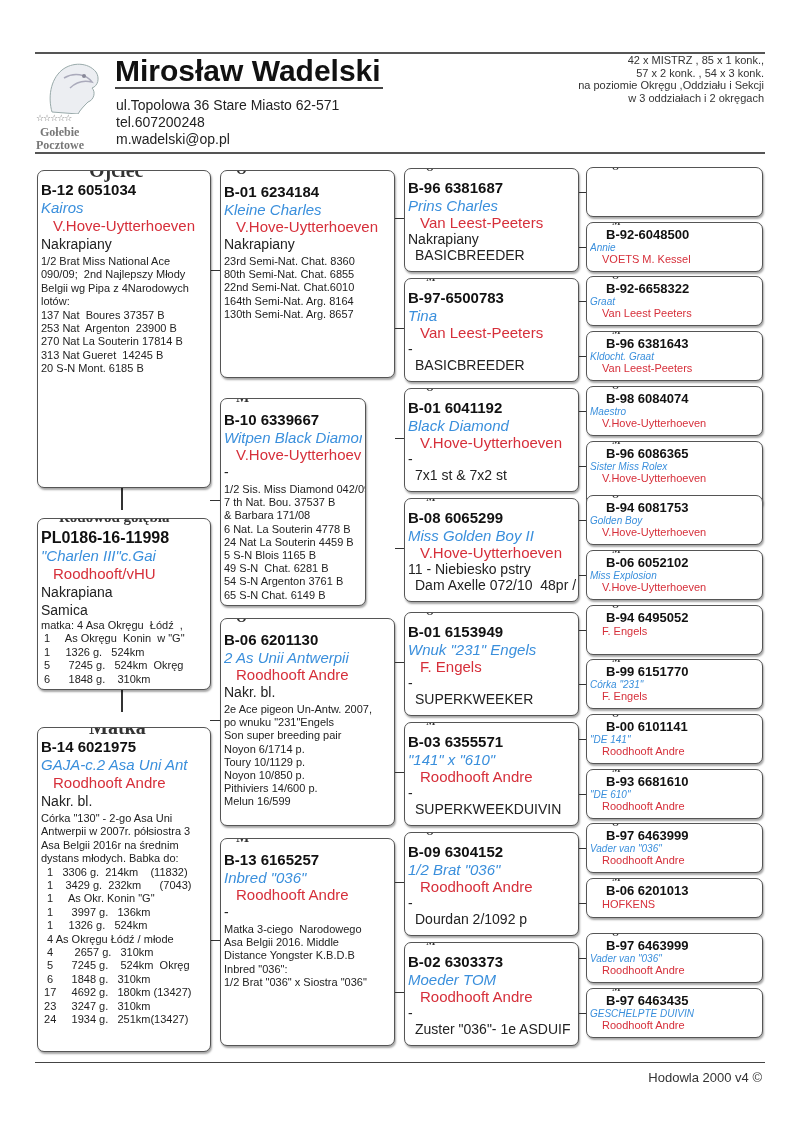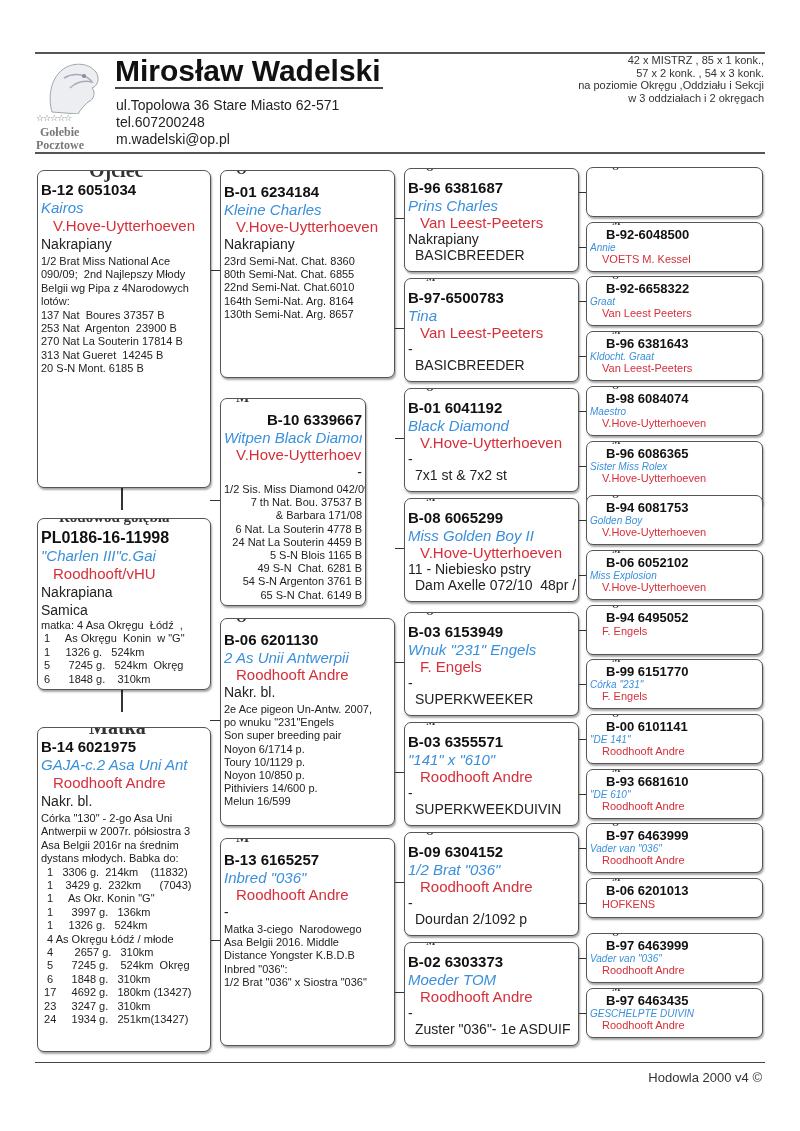--- a/index.html
+++ b/index.html
@@ -155,21 +155,21 @@
       <div class="ring">B-01 6234184</div>
       <div class="name">Kleine Charles</div>
       <div class="breeder">V.Hove-Uytterhoeven</div>
       <div class="color">Nakrapiany</div>
       <div class="notes">23rd Semi-Nat. Chat. 8360
 80th Semi-Nat. Chat. 6855
 22nd Semi-Nat. Chat.6010
 164th Semi-Nat. Arg. 8164
 130th Semi-Nat. Arg. 8657</div>
     </div>
-    <div class="box c2" style="left: 220px; top: 398px; width: 146px; height: 208px; text-align: right;">
+    <div class="box c2" style="left: 220px; top: 398px; width: 146px; height: 208px;">
       <span class="lbl">M</span>
       <div class="ring">B-10 6339667</div>
       <div class="name">Witpen Black Diamond</div>
       <div class="breeder">V.Hove-Uytterhoeven</div>
       <div class="color">-</div>
       <div class="notes">1/2 Sis. Miss Diamond 042/09
 7 th Nat. Bou. 37537 B
 &amp; Barbara 171/08
 6 Nat. La Souterin 4778 B
 24 Nat La Souterin 4459 B
@@ -238,21 +238,21 @@
       <span class="lbl">M</span>
       <div class="ring">B-08 6065299</div>
       <div class="name">Miss Golden Boy II</div>
       <div class="breeder">V.Hove-Uytterhoeven</div>
       <div class="color">11 - Niebiesko pstry</div>
       <div class="notes">Dam Axelle 072/10  48pr / 4y.</div>
     </div>
     <div class="conn" style="left: 395px; top: 548px; width: 9px; height: 1px;"></div>
     <div class="box c3" style="left: 404px; top: 612px; width: 175px; height: 104px;">
       <span class="lbl">O</span>
-      <div class="ring">B-03 6153949</div>
+      <div class="ring">B-01 6153949</div>
       <div class="name">Wnuk "231" Engels</div>
       <div class="breeder">F. Engels</div>
       <div class="color">-</div>
       <div class="notes">SUPERKWEEKER</div>
     </div>
     <div class="conn" style="left: 395px; top: 662px; width: 9px; height: 1px;"></div>
     <div class="box c3" style="left: 404px; top: 722px; width: 175px; height: 104px;">
       <span class="lbl">M</span>
       <div class="ring">B-03 6355571</div>
       <div class="name">"141" x "610"</div>

